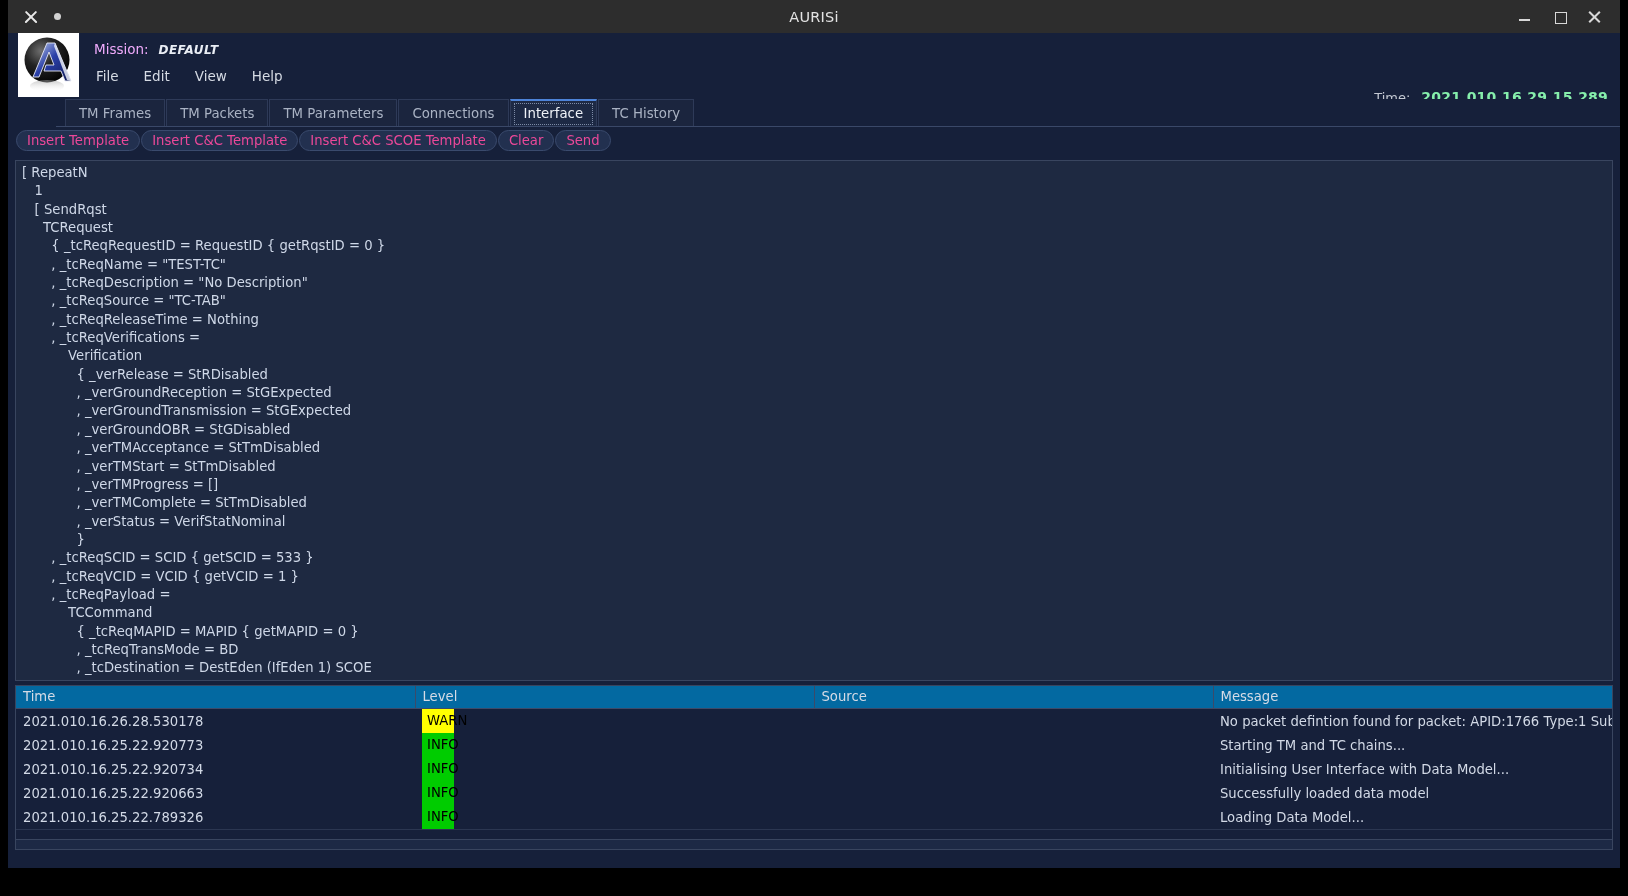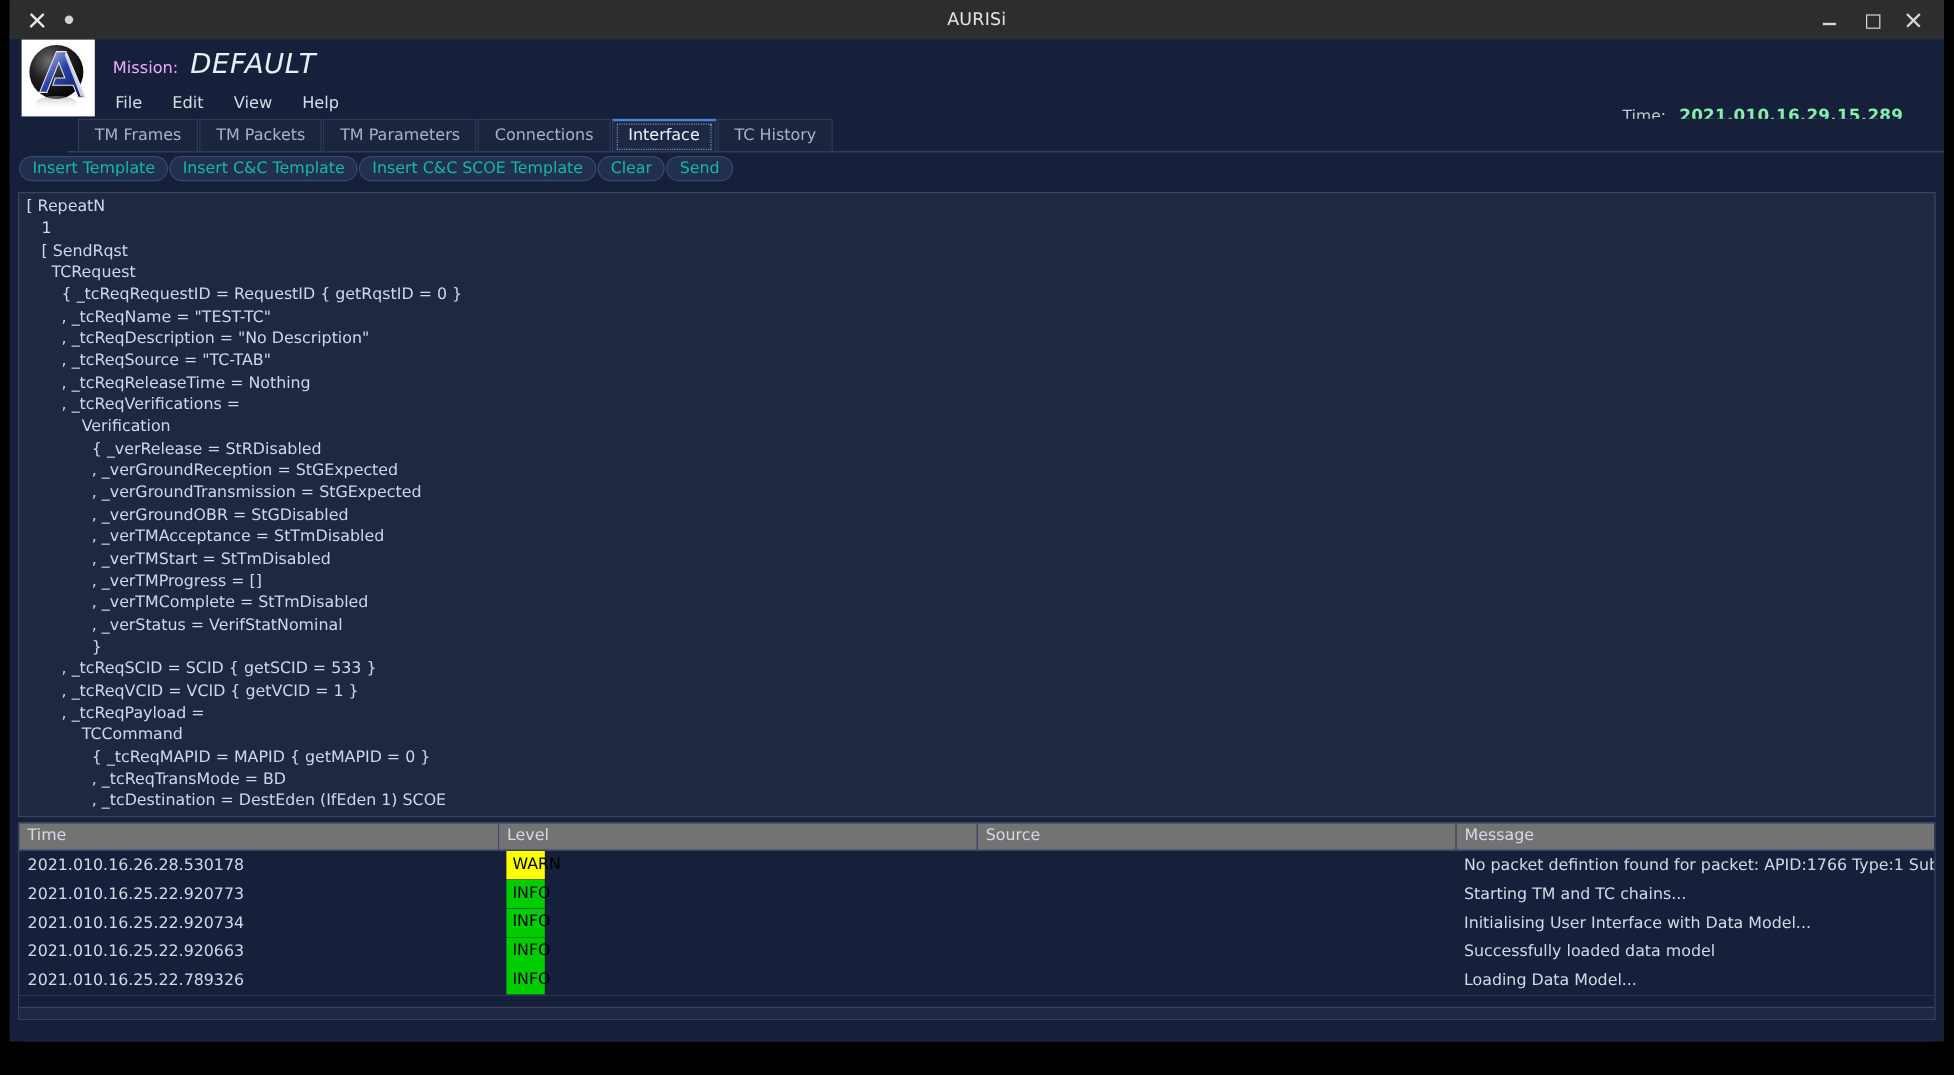--- a/index.html
+++ b/index.html
@@ -84,28 +84,28 @@
     width: 61px; height: 64px;
     margin: 0 0 0 10px;
     background: #ffffff;
     display: flex; align-items: center; justify-content: center;
     flex: 0 0 61px;
   }
   #logo svg { display: block; }
   .hdr-mid { display: flex; flex-direction: column; padding-left: 15px; padding-top: 8px; }
   .mission-row { display: flex; align-items: baseline; gap: 10px; }
   .mission-label { font-size: 13.5px; color: #f0abfc; }
-  .mission-value { font-size: 23px; font-weight: normal; font-style: italic; color: #e9edf4; letter-spacing: .4px; }
+  .mission-value { font-size: 12px; font-weight: bold; font-style: italic; color: #e9edf4; letter-spacing: .4px; }
   .menu-row { display: flex; gap: 21px; margin-top: 10px; }
   .menu-item {
     font-size: 13.5px; color: #d6dbe4; cursor: pointer; padding: 1px 2px;
   }
   .hdr-right {
     margin-left: auto; display: flex; align-items: baseline; gap: 11px;
-    padding-right: 34px; padding-top: 56px;
+    padding-right: 12px; padding-top: 56px;
   }
   .time-label { font-size: 13px; color: #c3c8d2; }
   .time-value { font-size: 14px; font-weight: bold; color: #86efac; letter-spacing: .2px; }
 
   
   #tabs {
     height: 28px; flex: 0 0 28px;
     background: #16203a;
     display: flex; align-items: flex-end;
     padding-left: 9px;
@@ -143,21 +143,21 @@
   #toolbar {
     height: 26px; flex: 0 0 26px;
     background: #16203a;
     display: flex; align-items: center;
     gap: 1px; padding-left: 8px;
   }
   .tbtn {
     height: 21px;
     padding: 0 10px;
     display: flex; align-items: center;
-    font-size: 13.2px; color: #14b8a6;
+    font-size: 13.2px; color: #ec4899;
     background: #22304f;
     border: 1px solid #3a4a6d;
     border-radius: 11px;
     cursor: pointer;
     white-space: nowrap;
   }
 
   
   #editor-wrap {
     flex: 1 1 auto;
@@ -184,21 +184,21 @@
   #logpanel {
     flex: 0 0 165px;
     background: #16203a;
     margin: 4px 7px 0 7px;
     border: 1px solid #39455f;
     display: flex; flex-direction: column;
     overflow: hidden;
   }
   #logtable { width: 100%; border-collapse: collapse; table-layout: fixed; }
   #logtable th {
-    background: #737373;
+    background: #0369a1;
     color: #d5dbe6;
     font-size: 13.2px; font-weight: normal;
     text-align: left;
     padding: 3px 0 4px 7px;
     border-right: 1px solid #3c4a69;
     border-bottom: 1px solid #3c4a69;
     height: 21px;
     margin-left: 12px;
   }
   #logtable th:last-child { border-right: none; }

